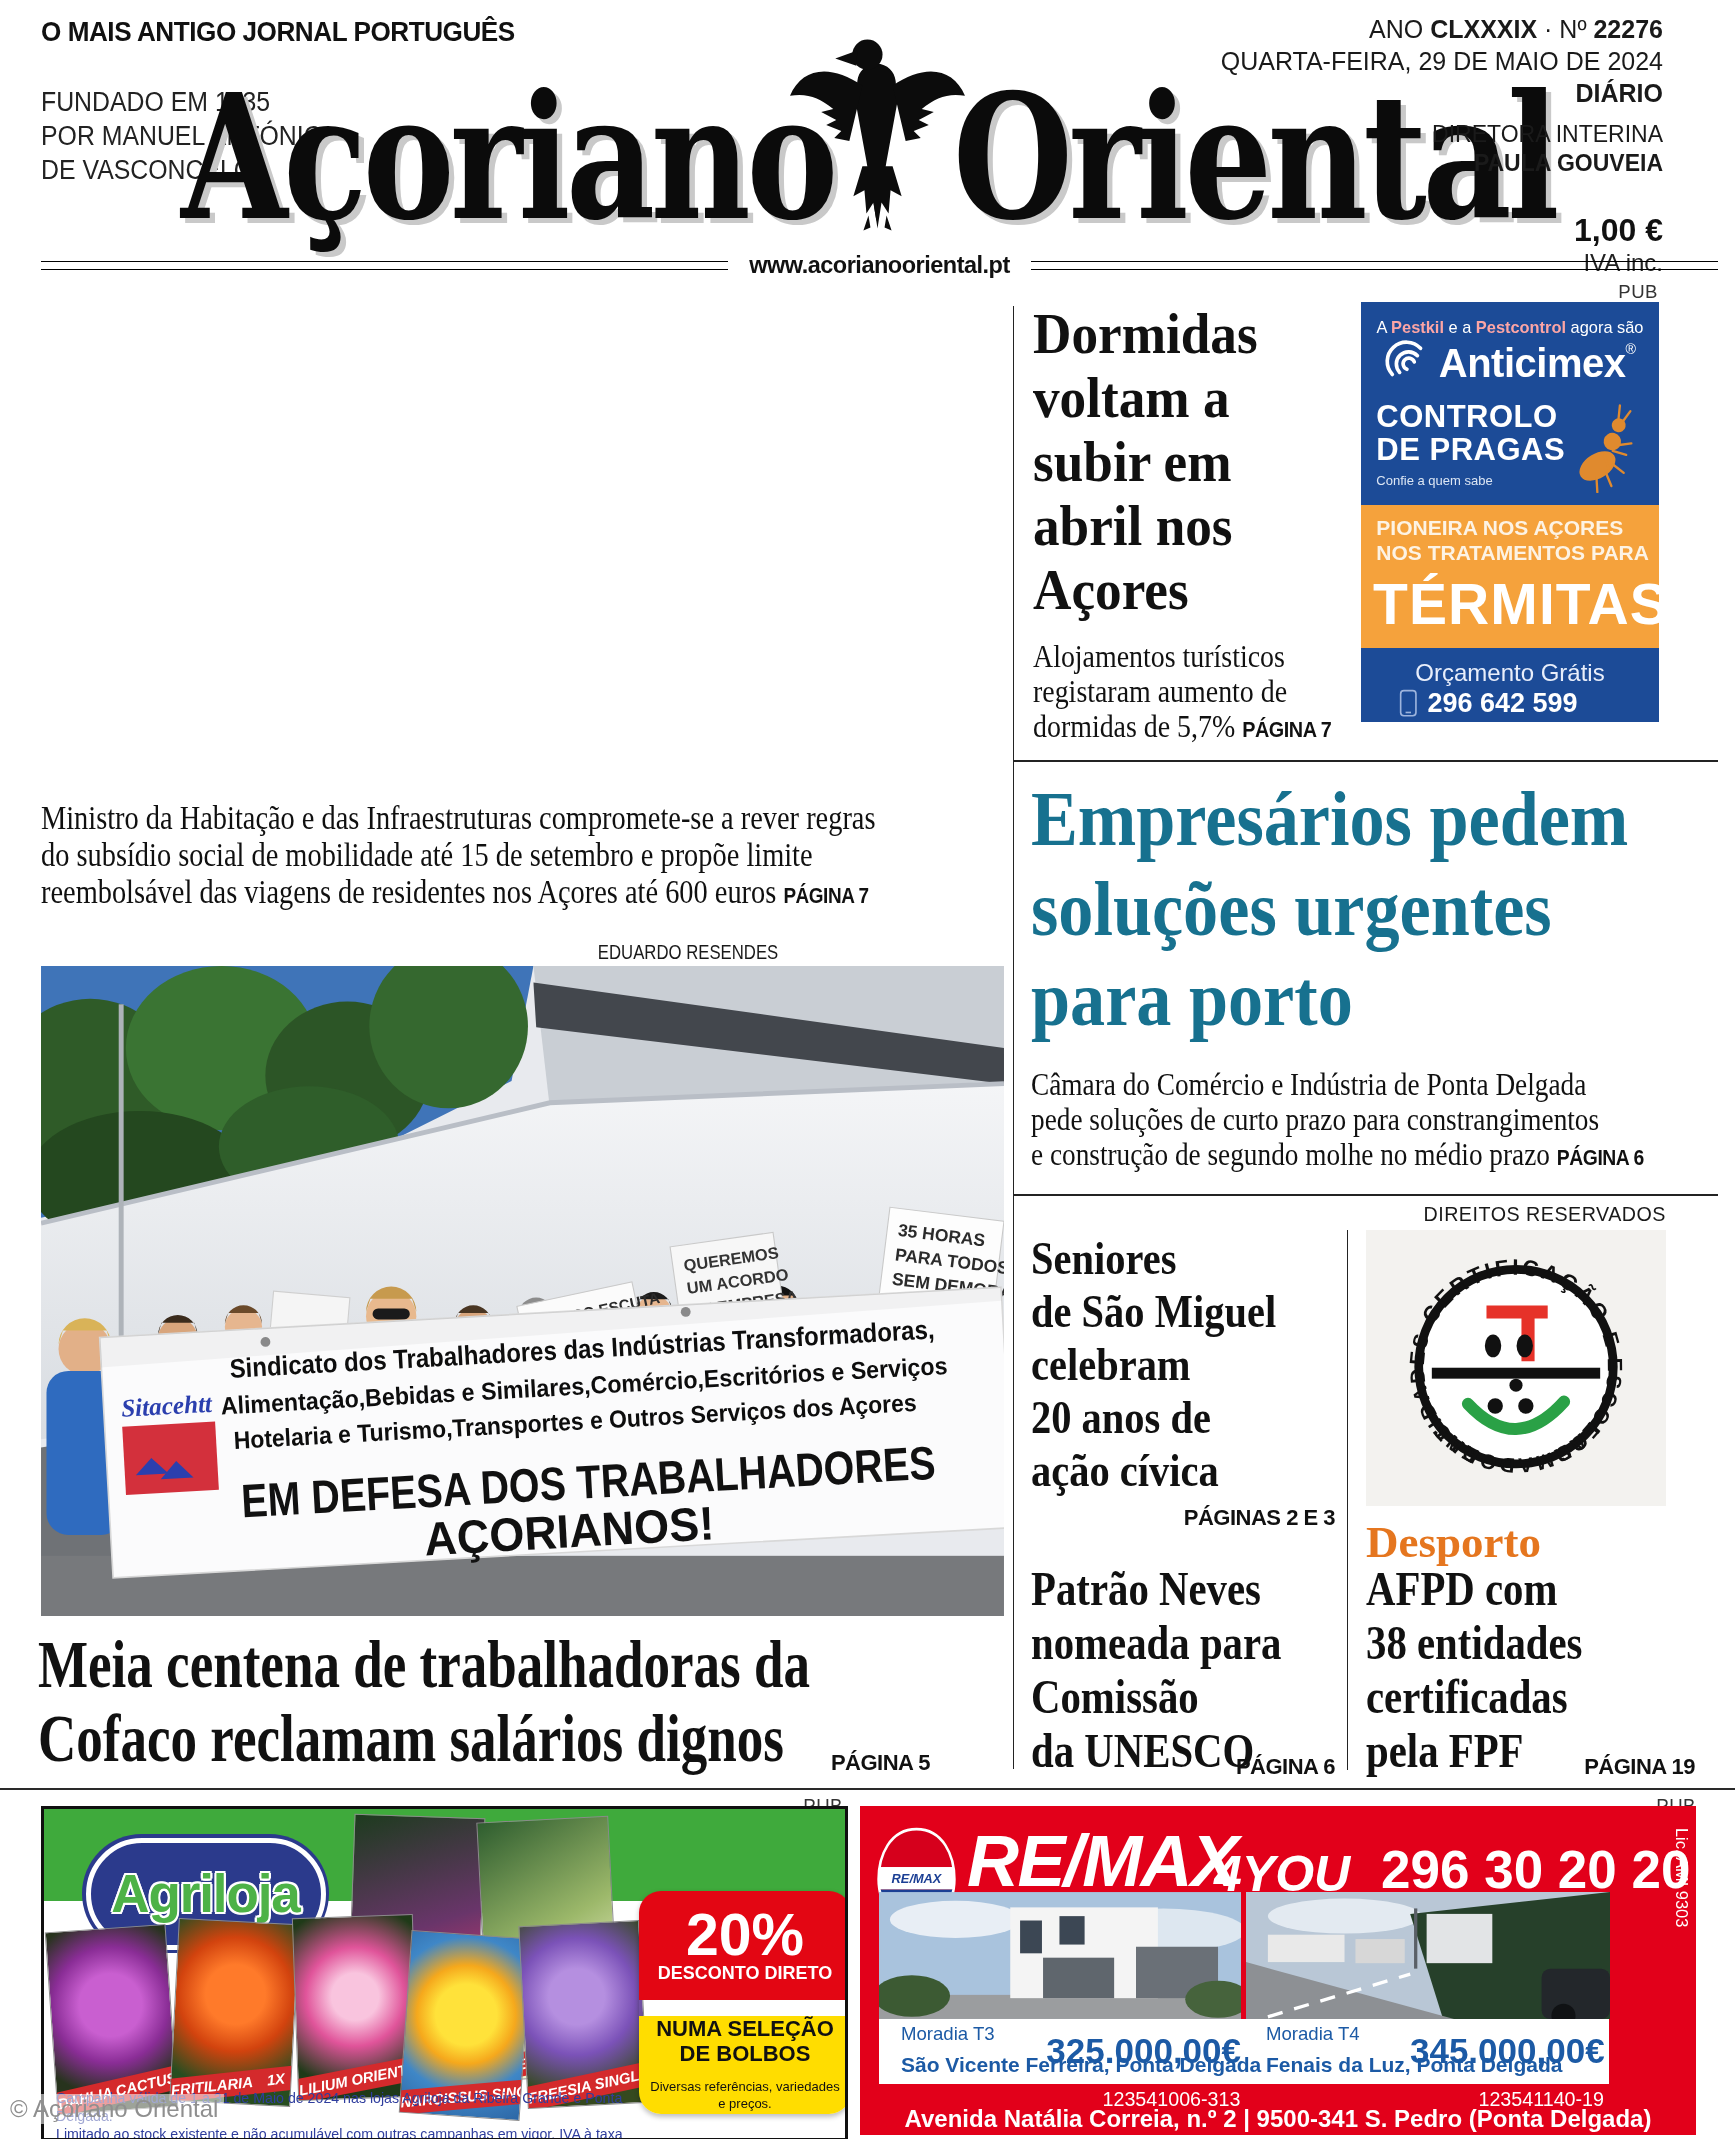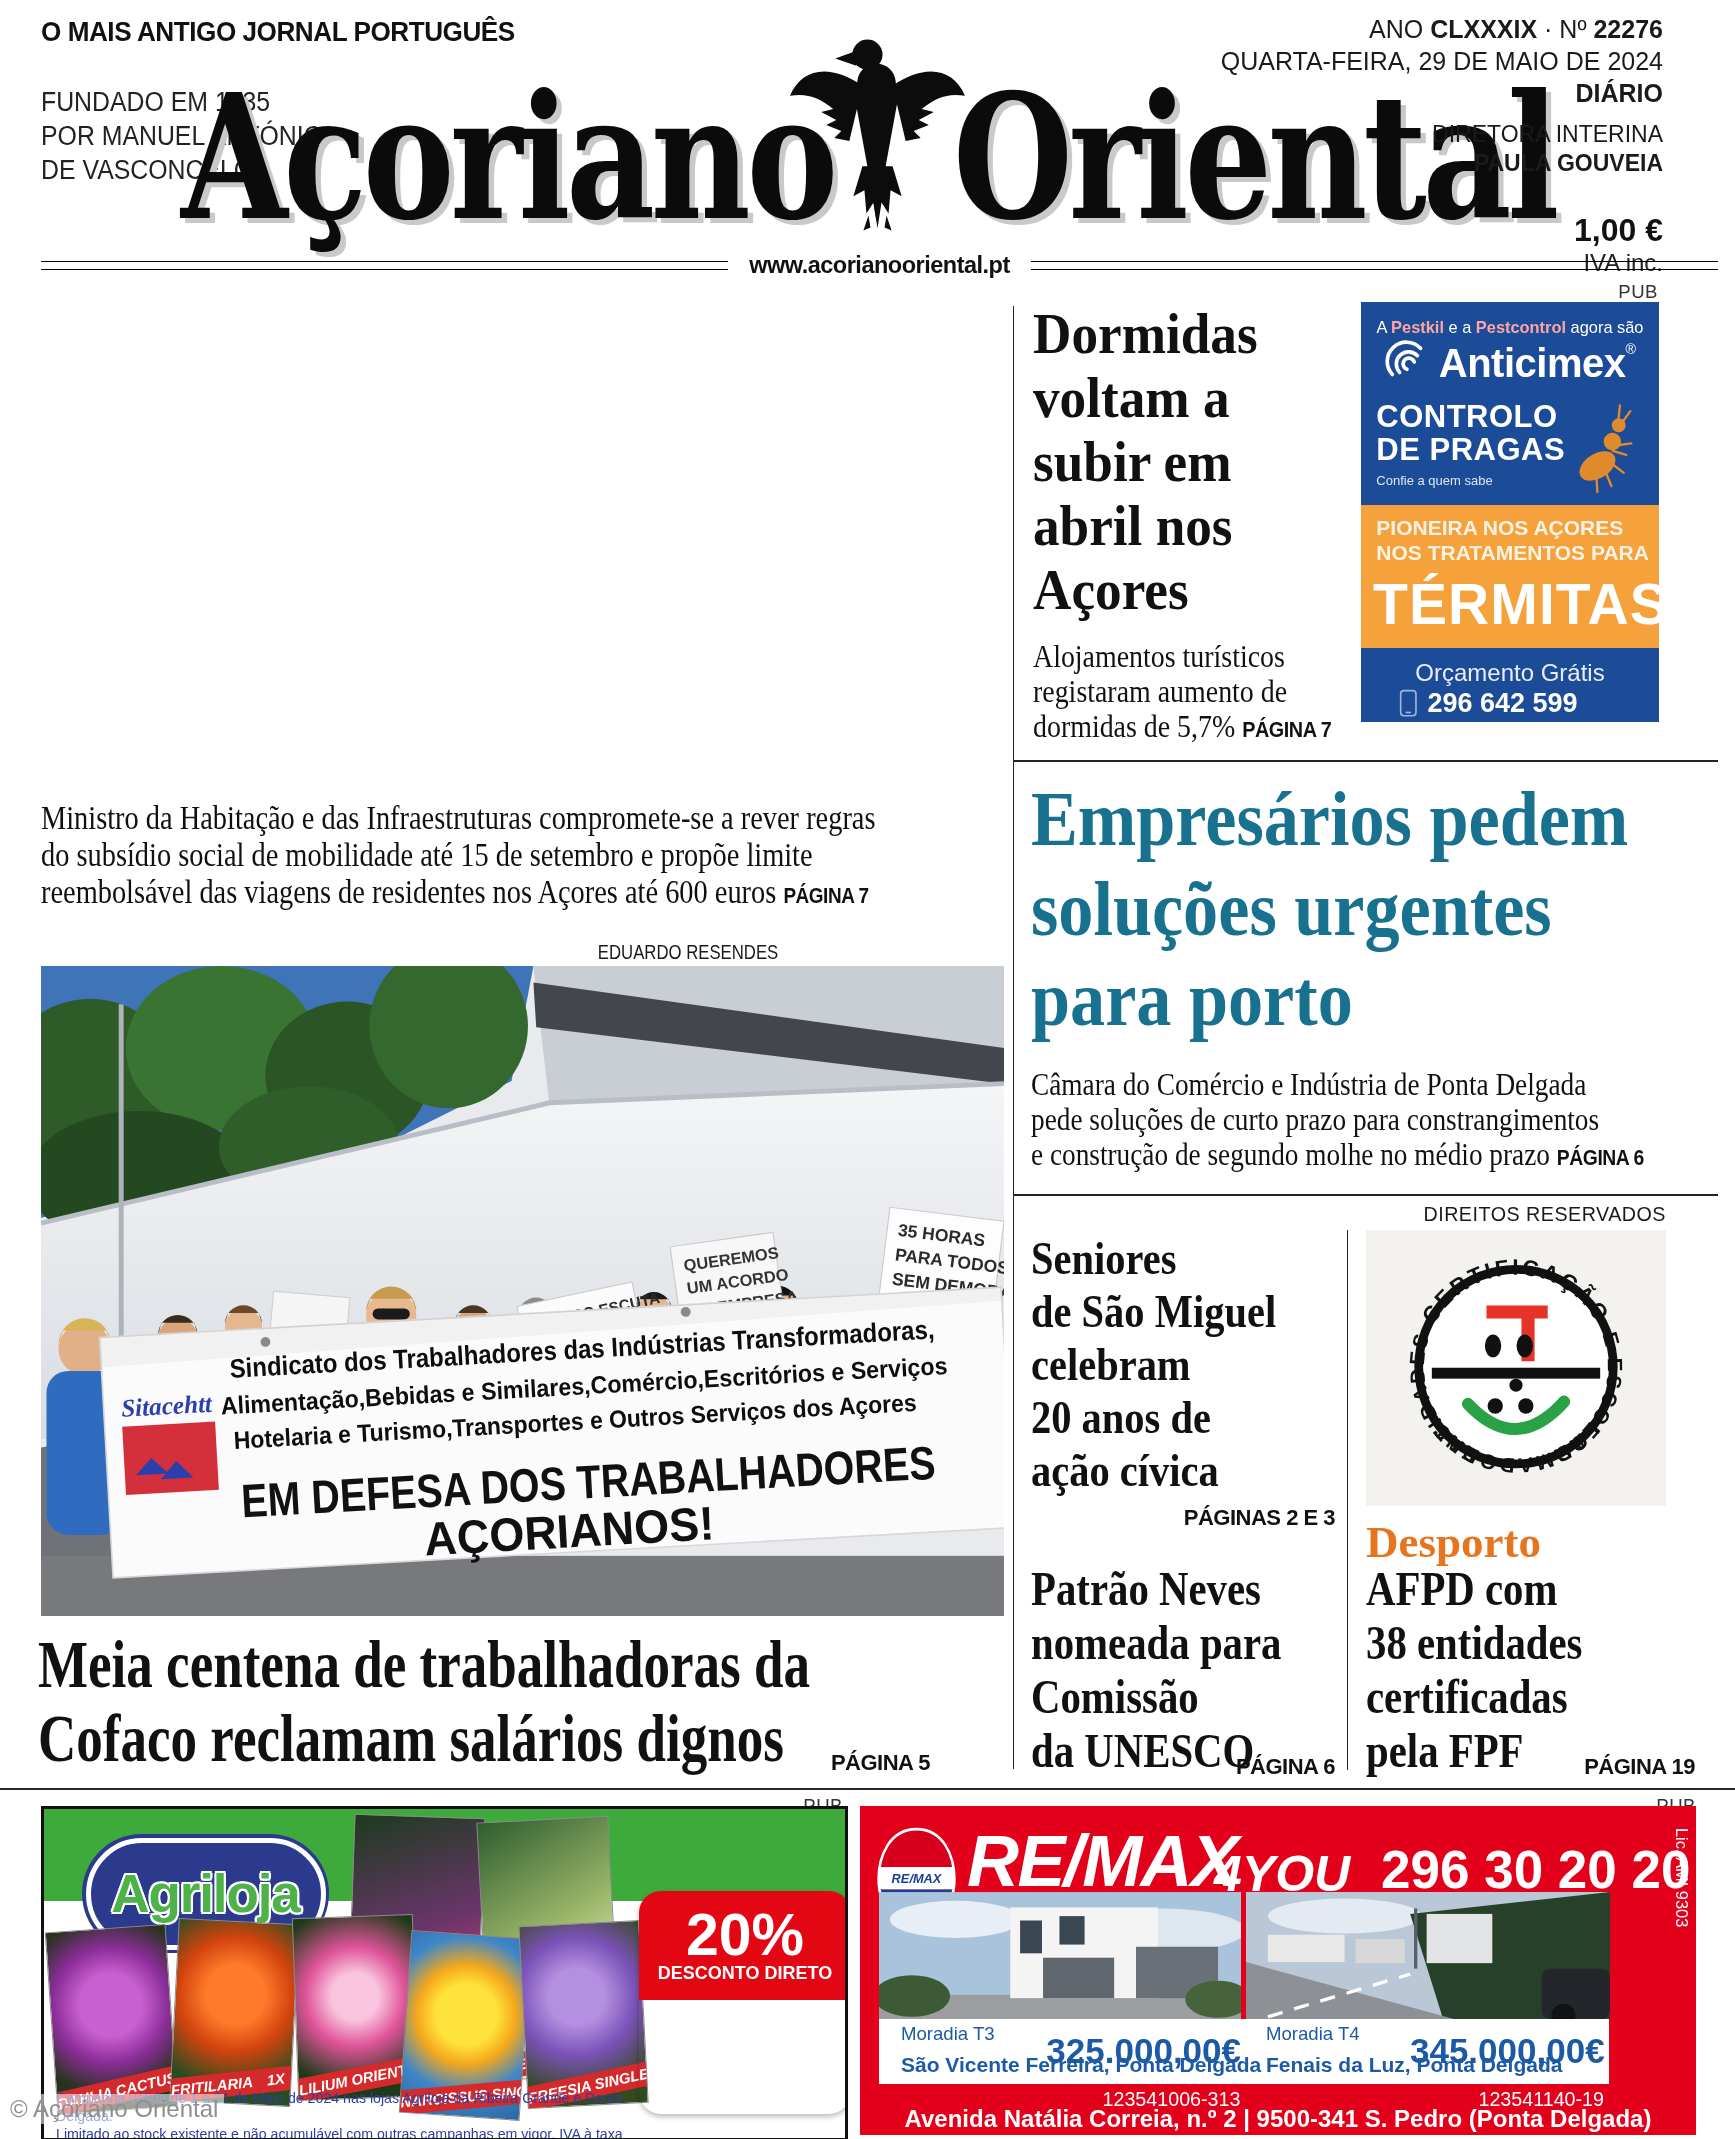--- a/index.html
+++ b/index.html
@@ -513,20 +513,26 @@
       <div class="pk-label"><span>NARCISSUS SINGLE</span></div>
     </div>
     <div class="abs pk pk5">
       <div class="pk-label"><span>FREESIA SINGLE</span></div>
     </div>
     <div class="abs promo">
       <div class="promo-top">
         <div class="promo-20">20%</div>
         <div class="promo-dd">DESCONTO DIRETO</div>
       </div>
+      <div class="promo-bottom">
+        <div class="promo-sel pre">NUMA SELEÇÃO
+DE BOLBOS</div>
+        <div class="promo-note pre">Diversas referências, variedades
+e preços.</div>
+      </div>
     </div>
     <div class="abs ag-disclaimer pre">Campanha válida de 1 a 31 de Maio de 2024 nas lojas Agriloja da Ribeira Grande e Ponta Delgada.
 Limitado ao stock existente e não acumulável com outras campanhas em vigor. IVA à taxa legal em vigor. Mais informações em loja.</div>
   </div>
 
   <div class="abs pub pub-remax">PUB</div>
   <div class="abs remax">
     <svg class="abs rx-balloon" viewBox="0 0 160 320">
       <defs>
           <clipPath id="env">

